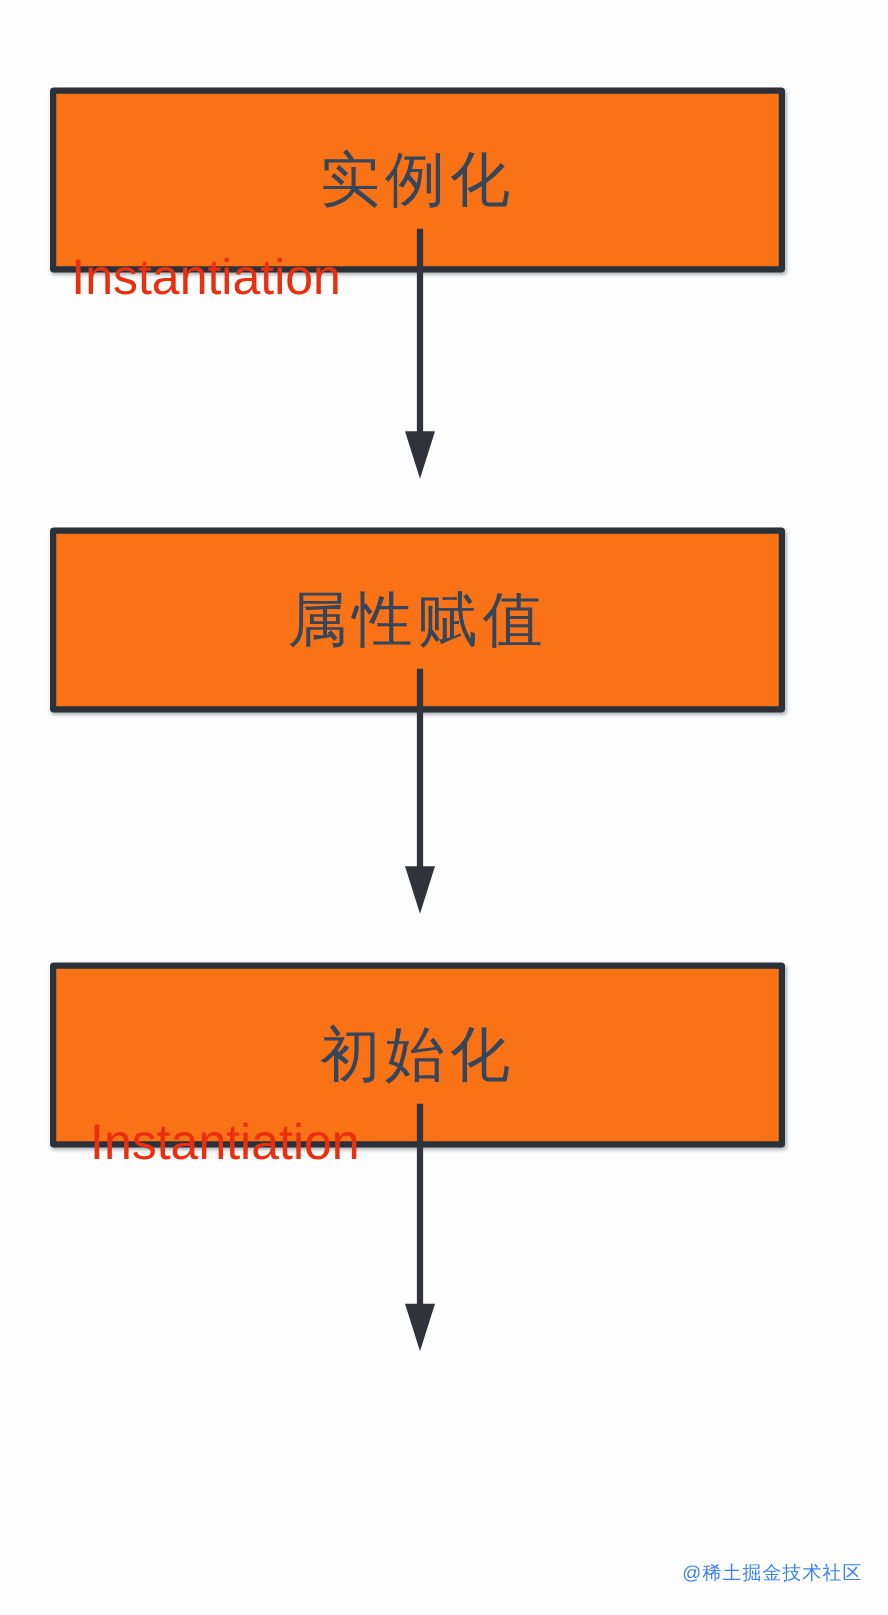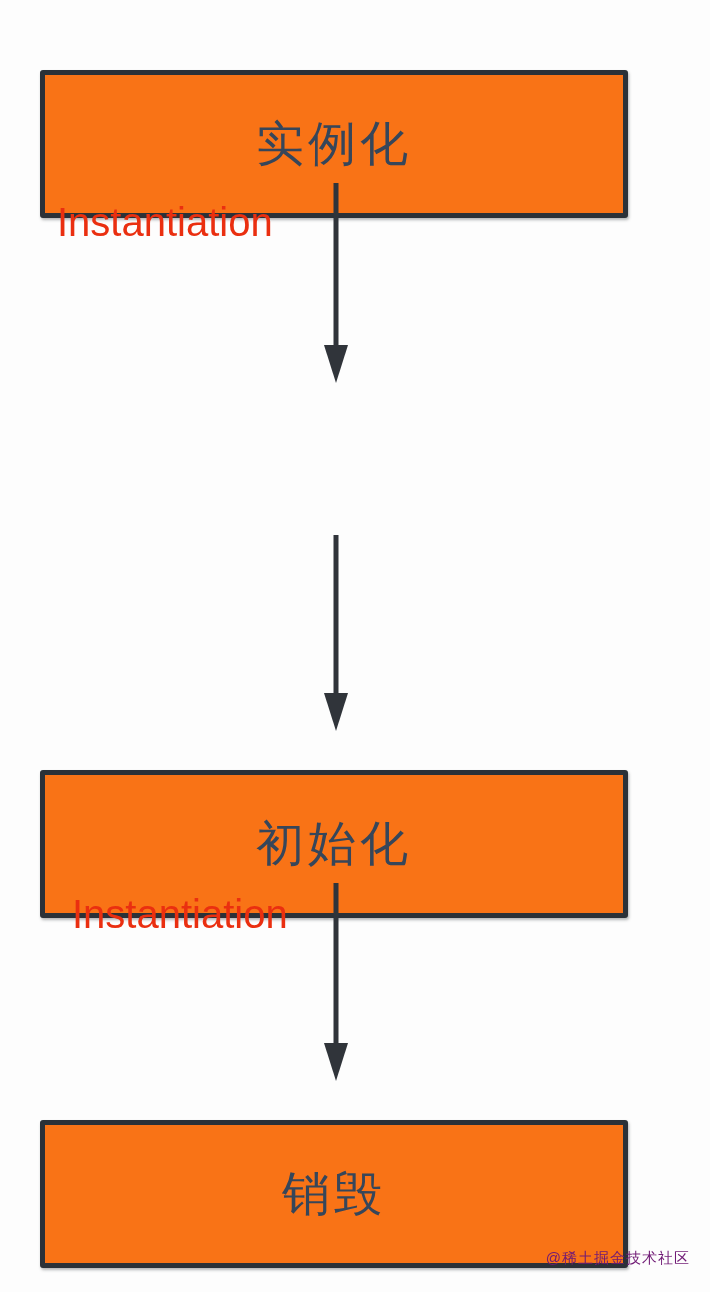--- a/index.html
+++ b/index.html
@@ -79,58 +79,58 @@
     border-right: 12px solid transparent;
     border-top: 38px solid #30343a;
   }
 
   
   .watermark {
     position: absolute;
     right: 20px;
     bottom: 24px;
     font-size: 15px;
-    color: #701a75;
+    color: #3b82f6;
     letter-spacing: 1px;
   }
 </style>
 </head>
 <body>
 
 <div class="canvas">
 
   <div class="flow-box box-1">
     <span>实例化</span>
   </div>
 
   <div class="annotation ann-1">Instantiation</div>
 
   <div class="arrow arrow-1">
     <div class="shaft"></div>
     <div class="head"></div>
   </div>
 
+  <div class="flow-box box-2">
+    <span>属性赋值</span>
+  </div>
 
 
   <div class="arrow arrow-2">
     <div class="shaft"></div>
     <div class="head"></div>
   </div>
 
   <div class="flow-box box-3">
     <span>初始化</span>
   </div>
 
   <div class="annotation ann-3">Instantiation</div>
 
   <div class="arrow arrow-3">
     <div class="shaft"></div>
     <div class="head"></div>
   </div>
 
-  <div class="flow-box box-4">
-    <span>销毁</span>
-  </div>
 
 
   <div class="watermark">@稀土掘金技术社区</div>
 
 </div>
 
 </body></html>

